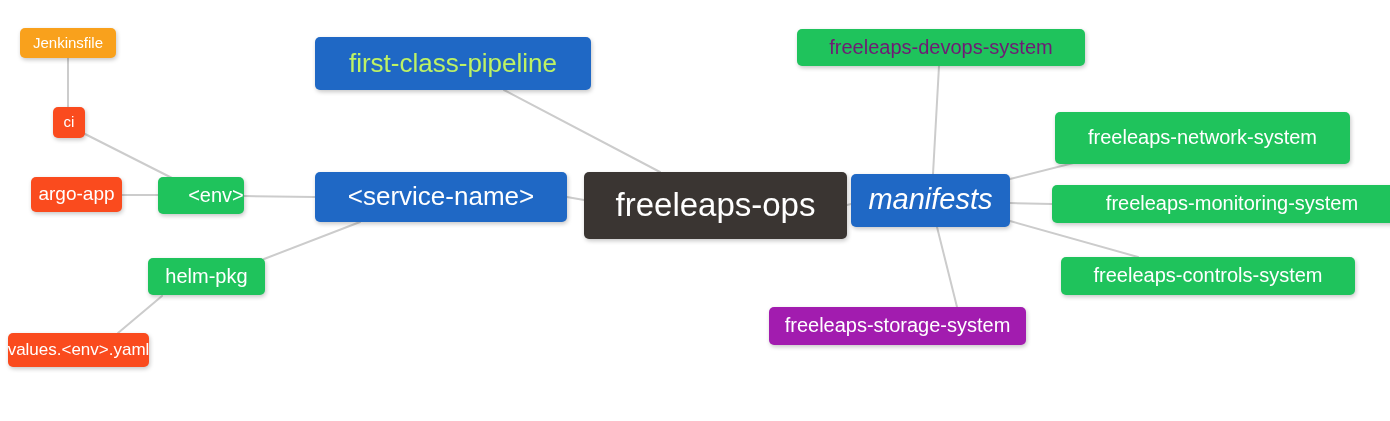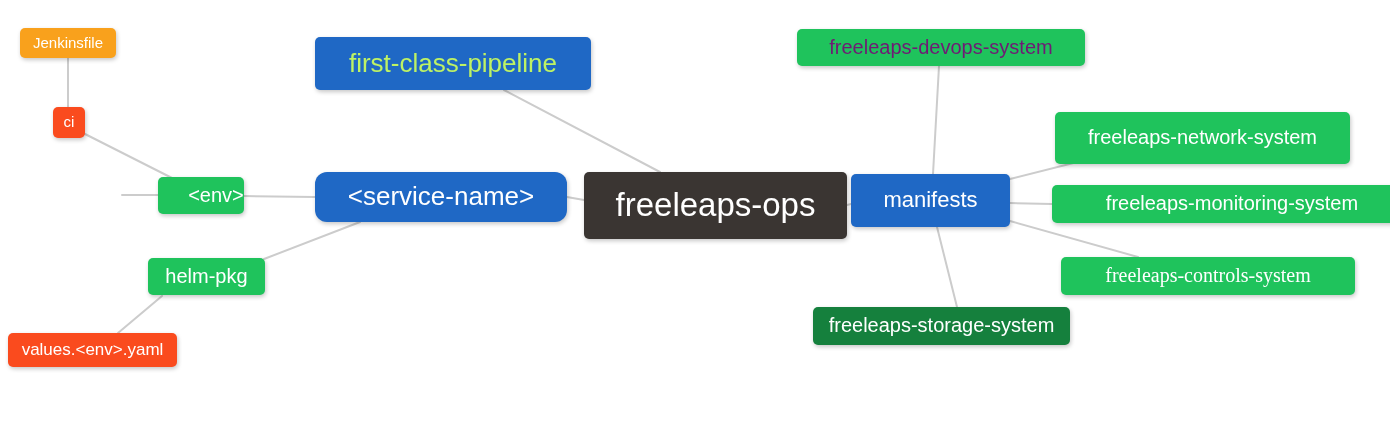--- a/index.html
+++ b/index.html
@@ -55,25 +55,26 @@
       <line x1="847" y1="205" x2="851" y2="204" stroke="#cccccc" stroke-width="2" stroke-linecap="round"></line>
       <line x1="933" y1="174" x2="939" y2="66" stroke="#cccccc" stroke-width="2" stroke-linecap="round"></line>
       <line x1="1010" y1="179" x2="1125" y2="150" stroke="#cccccc" stroke-width="2" stroke-linecap="round"></line>
       <line x1="1010" y1="203" x2="1052" y2="204" stroke="#cccccc" stroke-width="2" stroke-linecap="round"></line>
       <line x1="1010" y1="221" x2="1138" y2="257" stroke="#cccccc" stroke-width="2" stroke-linecap="round"></line>
       <line x1="937" y1="227" x2="957" y2="307" stroke="#cccccc" stroke-width="2" stroke-linecap="round"></line>
     </svg>
 
 <div class="node" style="left: 20px; top: 28px; width: 96px; height: 30px; background: rgb(249, 161, 28); font-size: 15px; color: rgb(255, 255, 255);">Jenkinsfile</div>
     <div class="node" style="left: 53px; top: 107px; width: 32px; height: 31px; background: rgb(250, 75, 30); font-size: 15px; color: rgb(255, 255, 255);">ci</div>
+    <div class="node" style="left: 31px; top: 177px; width: 91px; height: 35px; background: rgb(250, 75, 30); font-size: 19px; color: rgb(255, 255, 255);">argo-app</div>
     <div class="node" style="left: 158px; top: 177px; width: 86px; height: 37px; background: rgb(31, 195, 92); font-size: 20px; color: rgb(255, 255, 255); padding-left: 30px;">&lt;env&gt;</div>
     <div class="node" style="left: 148px; top: 258px; width: 117px; height: 37px; background: rgb(31, 195, 92); font-size: 20px; color: rgb(255, 255, 255); text-align: right;">helm-pkg</div>
-    <div class="node" style="left: 8px; top: 333px; width: 169px; height: 34px; background: rgb(250, 75, 30); font-size: 17px; color: rgb(255, 255, 255);">values.&lt;env&gt;.yaml</div>
+    <div class="node" style="left: 8px; top: 333px; width: 141px; height: 34px; background: rgb(250, 75, 30); font-size: 17px; color: rgb(255, 255, 255);">values.&lt;env&gt;.yaml</div>
     <div class="node" style="left: 315px; top: 37px; width: 276px; height: 53px; background: rgb(31, 104, 197); font-size: 26px; color: #bef264; text-align: center;">first-class-pipeline</div>
-    <div class="node" style="left: 315px; top: 172px; width: 252px; height: 50px; background: rgb(31, 104, 197); font-size: 26px; color: rgb(255, 255, 255); border-radius: 12px;">&lt;service-name&gt;</div>
+    <div class="node" style="left: 315px; top: 172px; width: 252px; height: 50px; background: rgb(31, 104, 197); font-size: 26px; color: rgb(255, 255, 255);">&lt;service-name&gt;</div>
     <div class="node" style="left: 584px; top: 172px; width: 263px; height: 67px; background: rgb(58, 53, 50); font-size: 33px; color: rgb(255, 255, 255);">freeleaps-ops</div>
-    <div class="node" style="left: 851px; top: 174px; width: 159px; height: 53px; background: rgb(31, 104, 197); font-size: 22px; color: rgb(255, 255, 255);">manifests</div>
+    <div class="node" style="left: 851px; top: 174px; width: 159px; height: 53px; background: rgb(31, 104, 197); font-size: 29px; color: rgb(255, 255, 255); font-style: italic;">manifests</div>
     <div class="node" style="left: 797px; top: 29px; width: 288px; height: 37px; background: rgb(31, 195, 92); font-size: 20px; color: #701a75;">freeleaps-devops-system</div>
     <div class="node" style="left: 1055px; top: 112px; width: 295px; height: 52px; background: rgb(31, 195, 92); font-size: 20px; color: rgb(255, 255, 255);">freeleaps-network-system</div>
     <div class="node" style="left: 1052px; top: 185px; width: 360px; height: 38px; background: rgb(31, 195, 92); font-size: 20px; color: rgb(255, 255, 255);">freeleaps-monitoring-system</div>
-    <div class="node" style="left: 1061px; top: 257px; width: 294px; height: 38px; background: rgb(31, 195, 92); font-size: 20px; color: rgb(255, 255, 255); font-family: Liberation Serif, serif;">freeleaps-controls-system</div>
-    <div class="node" style="left: 813px; top: 307px; width: 257px; height: 38px; background: #15803d; font-size: 20px; color: rgb(255, 255, 255);">freeleaps-storage-system</div>
+    <div class="node" style="left: 1061px; top: 257px; width: 294px; height: 38px; background: rgb(31, 195, 92); font-size: 20px; color: rgb(255, 255, 255);">freeleaps-controls-system</div>
+    <div class="node" style="left: 769px; top: 307px; width: 257px; height: 38px; background: #a21caf; font-size: 20px; color: rgb(255, 255, 255);">freeleaps-storage-system</div>
   </div>
 
 </body></html>

